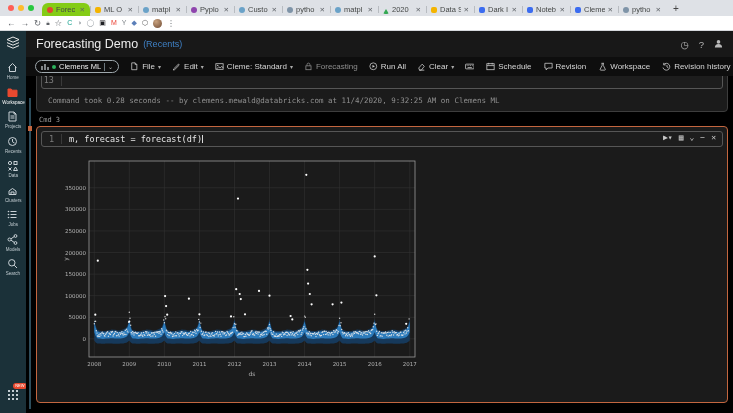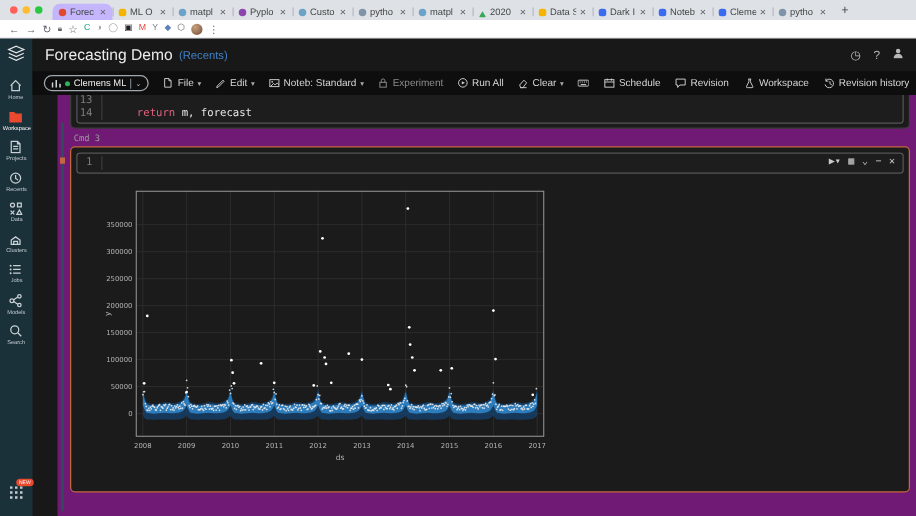--- a/index.html
+++ b/index.html
@@ -7,21 +7,21 @@
   body { font-family:"Liberation Sans", sans-serif; position:relative; }
   .stage { position:absolute; inset:0; width:733px; height:413px; }
 
   
   .tabstrip { height:16px; background:#dee1e6; display:flex; align-items:flex-end; padding-left:4px; }
   .traffic { display:flex; gap:4px; align-items:center; height:16px; padding:0 8px 0 4px; }
   .traffic i { width:6px; height:6px; border-radius:50%; display:block; }
   .tab { height:13px; min-width:0; flex:0 0 48px; display:flex; align-items:center; gap:3px; padding:0 5px;
          font-size:7.5px; color:#444746; position:relative; }
   .tab .sep { position:absolute; left:0; top:3px; bottom:3px; width:1px; background:#b8bcc1; }
-  .tab.active { background:#c4b5fd; border-radius:6px 6px 0 0; z-index:2; }
+  .tab.active { background:#84cc16; border-radius:6px 6px 0 0; z-index:2; }
   .fav { width:6px; height:6px; border-radius:2px; flex:0 0 auto; }
   .fav.round { border-radius:50%; }
   .tab .lbl { overflow:hidden; white-space:nowrap; flex:1; }
   .tab .x { font-size:6.5px; color:#5f6368; flex:0 0 auto; }
   .newtab { font-size:10px; color:#444; padding:0 7px; height:13px; line-height:12px; }
 
   .urlbar { height:15px; background:#fff; display:flex; align-items:center; padding:0 7px; gap:5px;
             border-bottom:1px solid #d5d8dc; }
   .navgl { font-size:8.5px; color:#5f6368; }
   .lockico { font-size:6.5px; color:#5f6368; }
@@ -57,21 +57,21 @@
   .cluster-box { display:flex; align-items:center; gap:3px; border:1px solid #9fa8ad; border-radius:8px;
                  height:13px; padding:0 5px; width:122px; }
   .cluster-box .gd { width:4px; height:4px; border-radius:50%; background:#2cb25c; }
   .cluster-box .nm { flex:1; font-size:7.5px; color:#eee; white-space:nowrap; overflow:hidden; }
   .cluster-box .dv { width:1px; height:8px; background:#6b7control6; background:#6b767c; }
   .tb-btn { display:flex; align-items:center; gap:3px; white-space:nowrap; cursor:pointer; }
   .tb-btn.dim { color:#8d8d8d; }
   .tb-btn .caret { font-size:6px; color:#aaa; }
   .tb-right { margin-left:auto; display:flex; gap:12px; align-items:center; }
 
-  .nb-body { flex:1; position:relative; padding:0 5px 0 10px; overflow:hidden; background:#701a75;margin-left:20px; }
+  .nb-body { flex:1; position:relative; padding:0 5px 0 10px; overflow:hidden; background:#000000; }
   .gutterline { position:absolute; left:3px; top:22px; bottom:4px; width:2px; background:#2d4d5c; }
   .guttermark { position:absolute; left:2px; top:50px; width:4px; height:5px; background:#c4663f; }
 
   .cellbox { border:1px solid #3d3d3d; border-radius:4px; background:#1b1b1b; }
   .cell-prev { margin-top:-9px; padding-bottom:3px; }
   .codebox { border:1px solid #565656; border-radius:3px; background:#1d1d1d; margin:4px 4px 0 4px;
              font-family:"DejaVu Sans Mono", monospace; font-size:8.5px; color:#e6e6e6; padding:2px 0;
              position:relative; }
   .cline { display:flex; line-height:10.5px; }
   .cline .no { width:20px; text-align:right; padding-right:7px; color:#7d7d7d; flex:0 0 20px;
@@ -346,31 +346,31 @@
               <span class="caret">▾</span>
             </span>
             <span class="tb-btn">
               <span style="display: inline-flex;">
                 <svg width="9" height="9" viewBox="0 0 10.5 10.5" stroke-width="0.9">
                   <rect x="1" y="2" width="8.5" height="6.5" fill="none" stroke="#cfcfcf"></rect>
                   <circle cx="3.2" cy="4" r="0.8" fill="#cfcfcf"></circle>
                   <path d="M2 8 l2.5-2.5 1.5 1.5 2-2 1.5 2" fill="none" stroke="#cfcfcf"></path>
                 </svg>
               </span>
-              <span>Noteb: Standard</span>
+              <span>Cleme: Standard</span>
               <span class="caret">▾</span>
             </span>
             <span class="tb-btn dim">
               <span style="display: inline-flex;">
                 <svg width="9" height="9" viewBox="0 0 10.5 10.5" stroke-width="0.9">
                   <rect x="2.2" y="4.5" width="6" height="4.5" fill="none" stroke="#8d8d8d"></rect>
                   <path d="M3.5 4.5 V3 a1.7 1.7 0 0 1 3.4 0 V4.5" fill="none" stroke="#8d8d8d"></path>
                 </svg>
               </span>
-              <span>Experiment</span>
+              <span>Forecasting</span>
             </span>
             <span class="tb-btn">
               <span style="display: inline-flex;">
                 <svg width="9" height="9" viewBox="0 0 10.5 10.5" stroke-width="0.9">
                   <circle cx="5" cy="5" r="4" fill="none" stroke="#cfcfcf"></circle>
                   <path d="M4 3.4 L7 5 4 6.6Z" fill="#cfcfcf"></path>
                 </svg>
               </span>
               <span>Run All</span>
             </span>
@@ -434,33 +434,31 @@
       <div class="nb-body">
         <div class="gutterline"></div>
         <div class="guttermark"></div>
 
         <div class="cellbox cell-prev">
           <div class="codebox">
             <div class="cline">
               <span class="no">13</span>
               <span></span>
             </div>
-            <div class="cline">
-              <span class="no">14</span>
-              <span><span style="white-space:pre">    </span><span class="kw">return</span><span> m, forecast</span></span>
-            </div>
-          </div>
+          </div>
+          <div class="cellstatus">Command took 0.28 seconds -- by clemens.mewald@databricks.com at 11/4/2020, 9:32:25 AM on Clemens ML</div>
         </div>
 
         <div class="cmdlabel">Cmd 3</div>
 
         <div class="cellbox cell-sel">
           <div class="codebox">
             <div class="cline">
               <span class="no">1</span>
+              <span><span>m, forecast = forecast(df)</span><span class="cursor"></span></span>
             </div>
             <div class="cell-icons" id="cell-icons">
                 <span>▶▾</span>
                 <span>▦</span>
                 <span>⌄</span>
                 <span>−</span>
                 <span>✕</span>
               </div>
           </div>
           <div class="chart-wrap">

